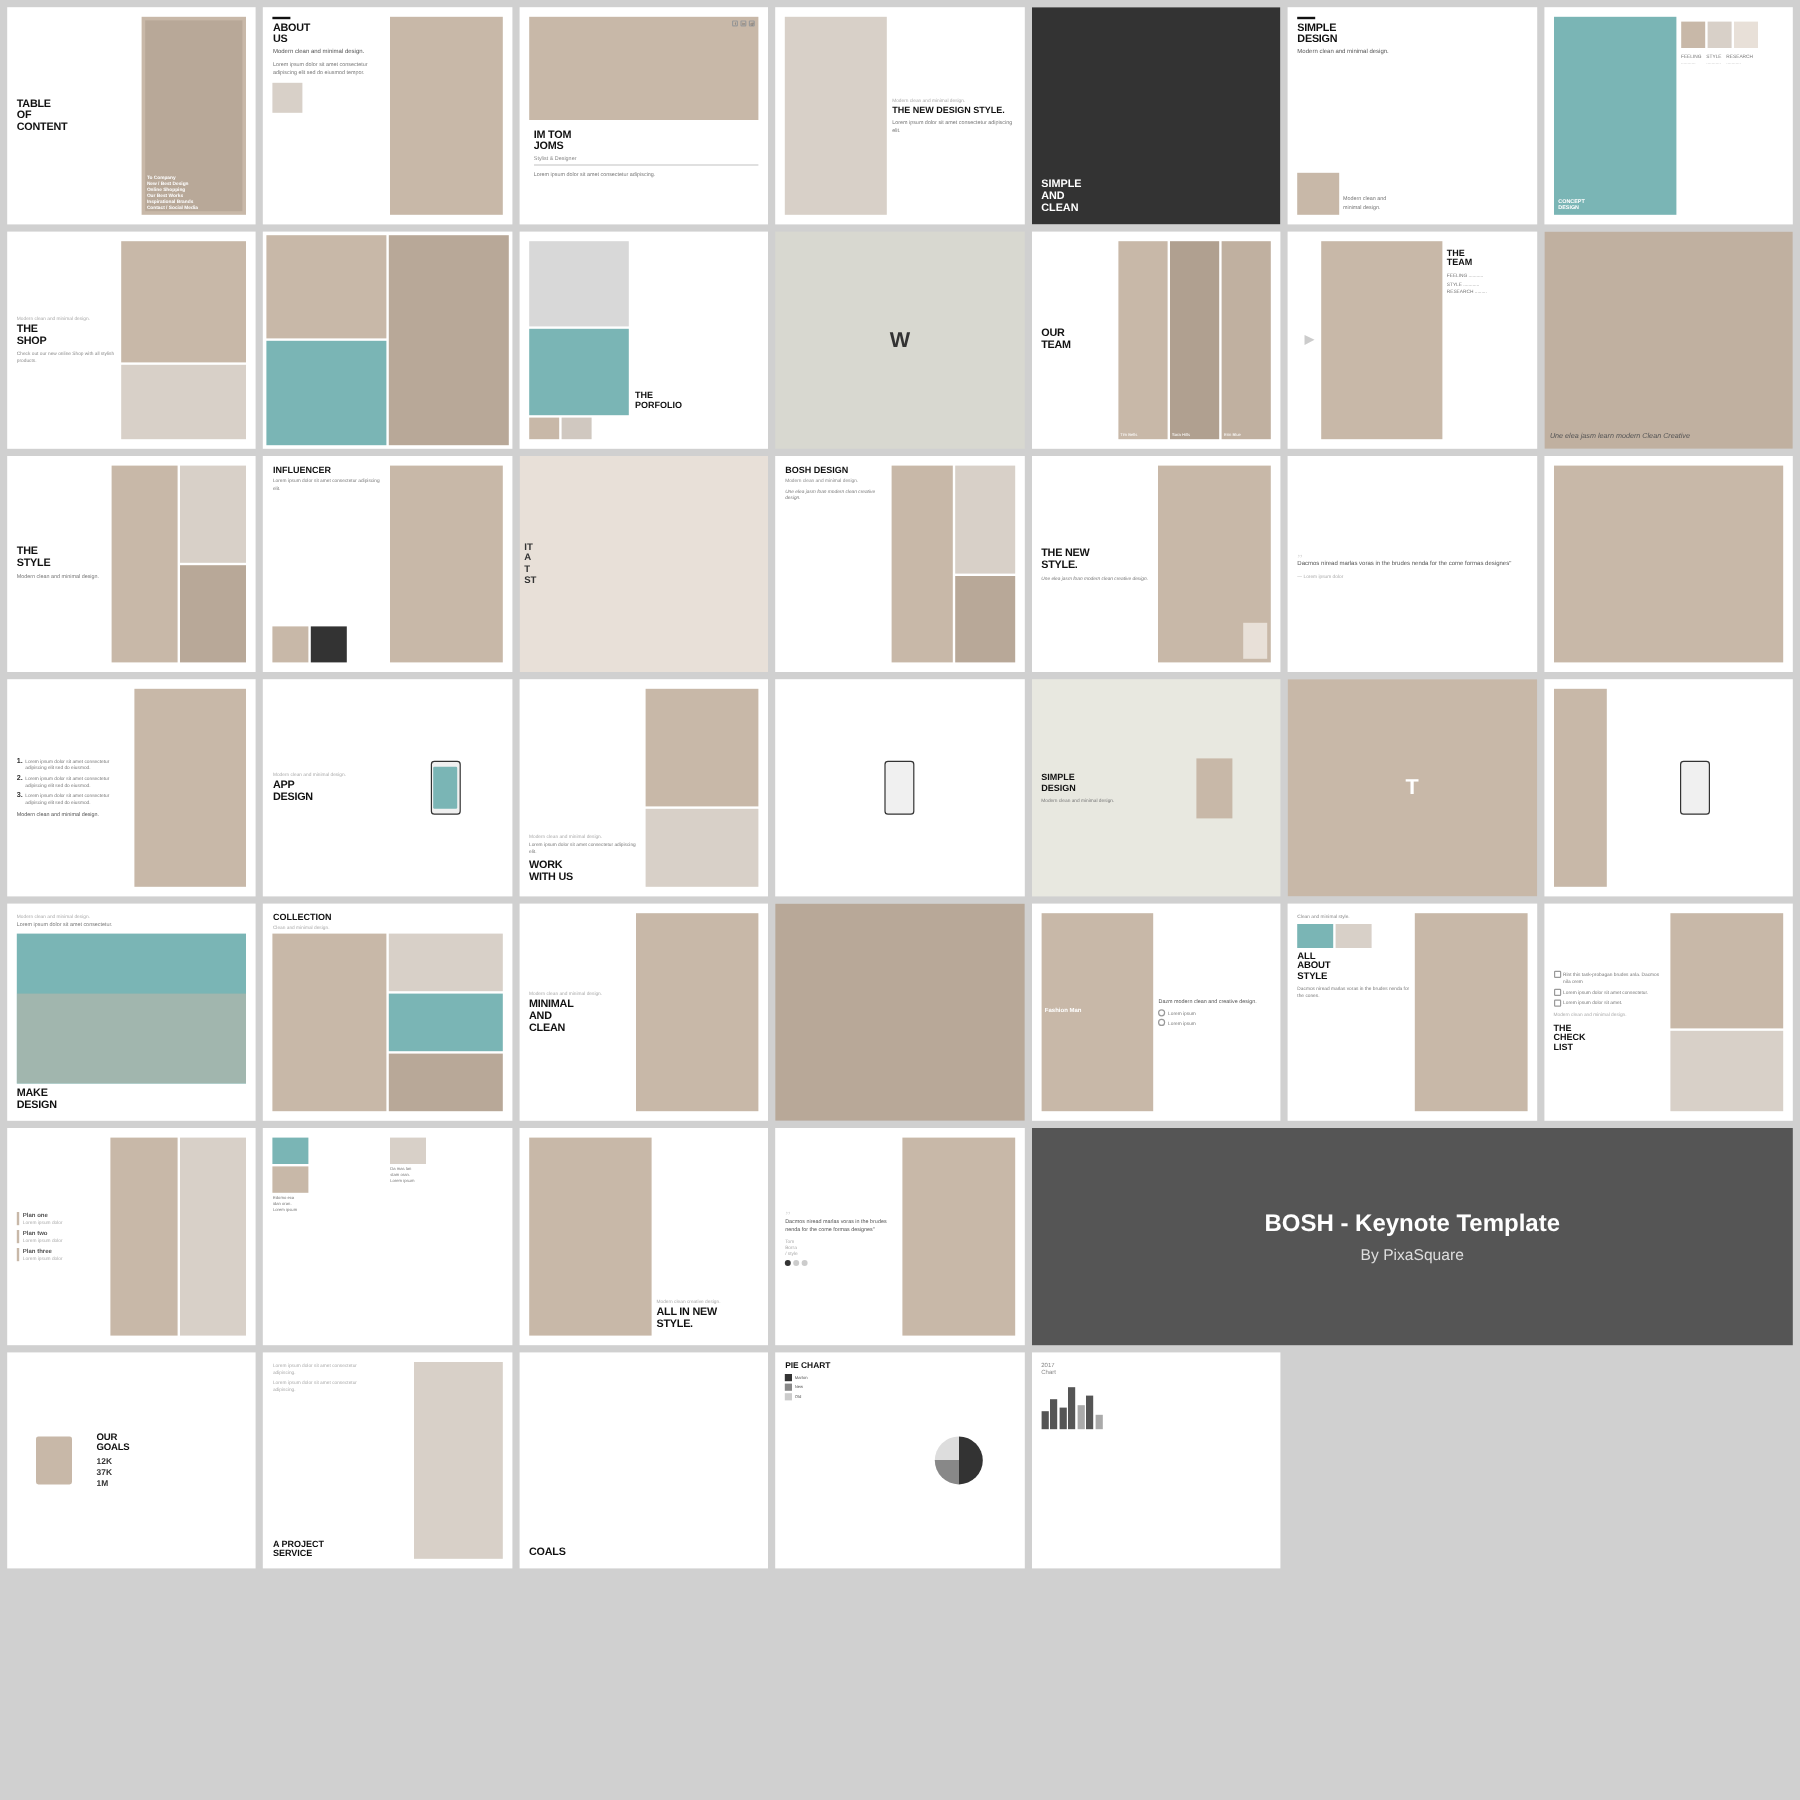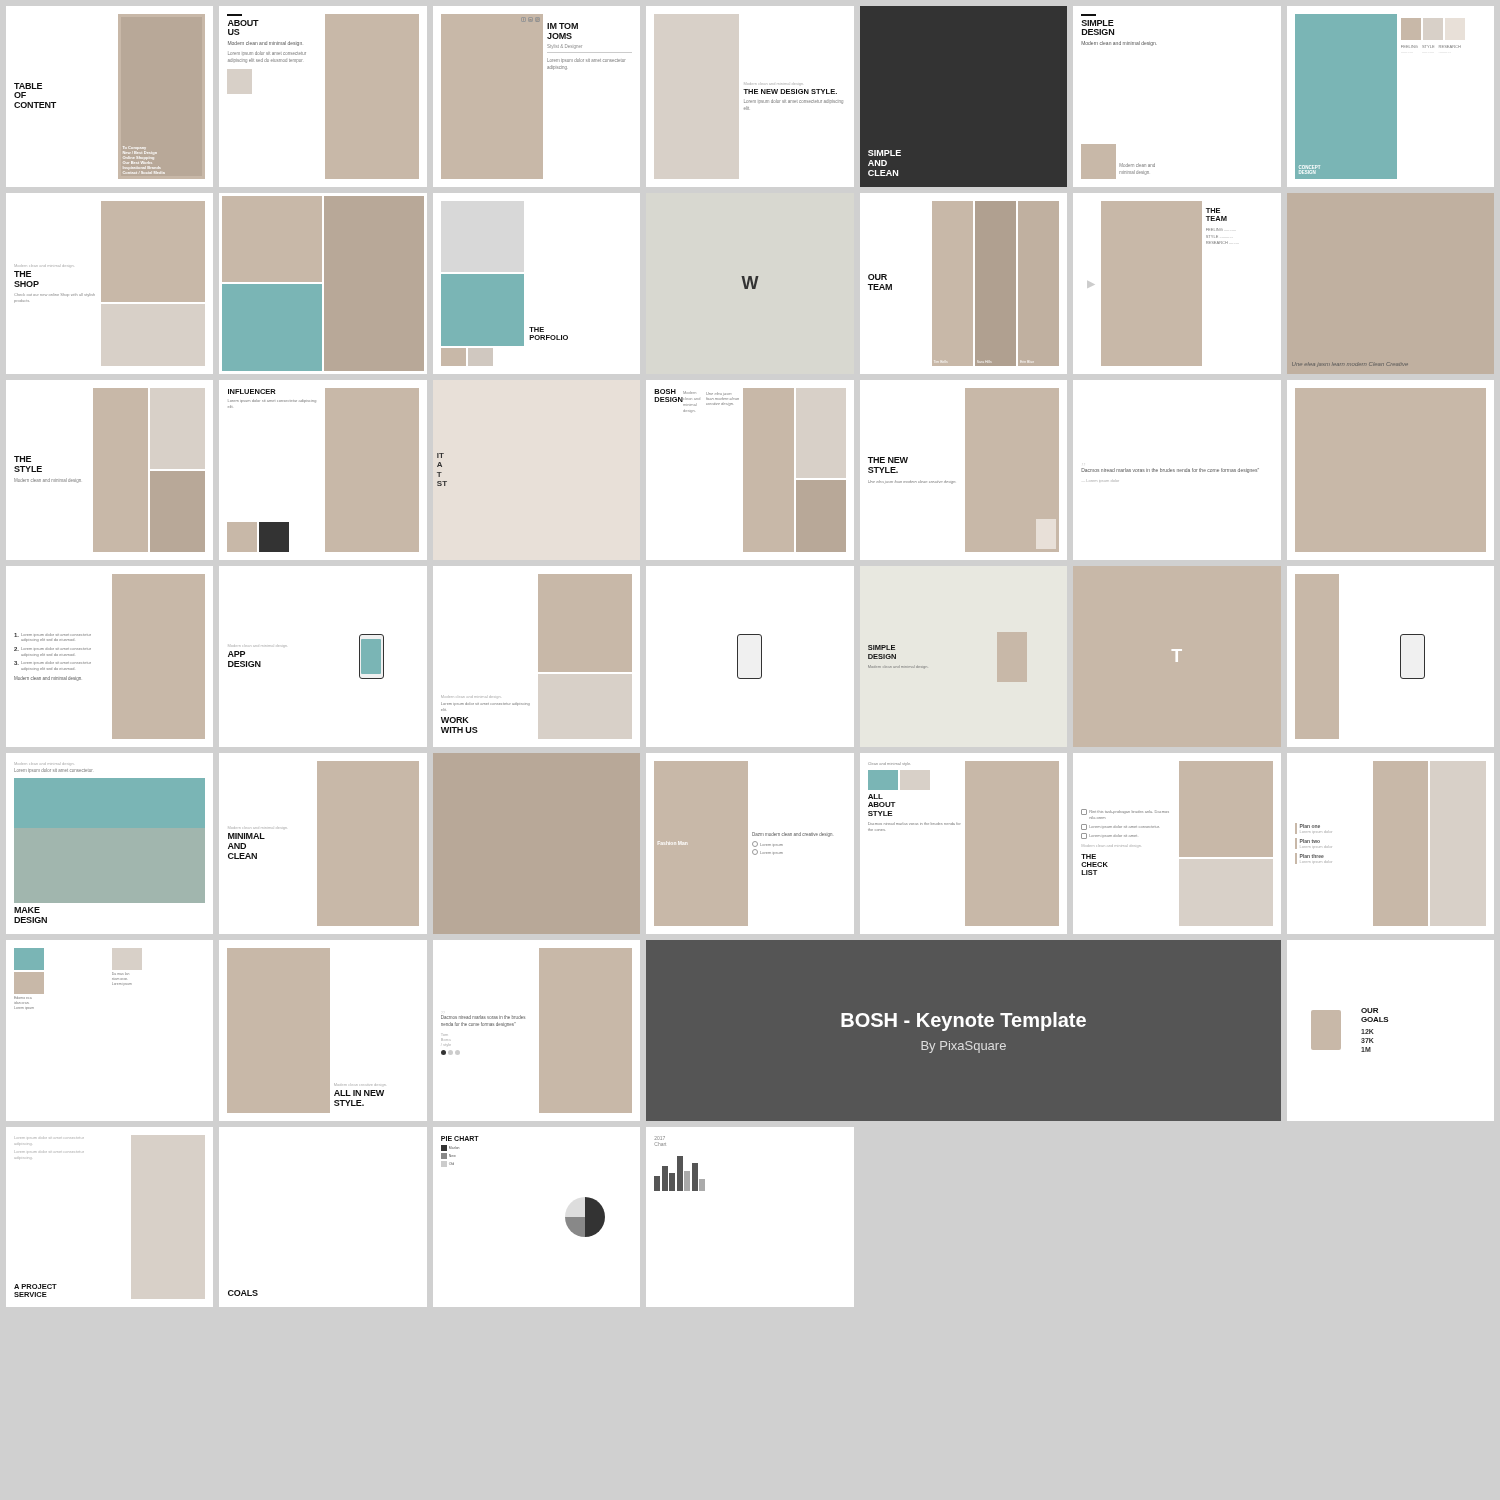--- a/index.html
+++ b/index.html
@@ -100,21 +100,21 @@
     <div style="flex:1; display:flex; flex-direction:column; padding-right:4px;">
       <div class="accent-line"></div>
       <div class="big-title">ABOUT<br>US</div>
       <div class="slide-subtitle">Modern clean and minimal design.</div>
       <div class="slide-body" style="margin-top:4px;">Lorem ipsum dolor sit amet consectetur adipiscing elit sed do eiusmod tempor.</div>
       <div style="margin-top:4px; width:25px; height:25px; background:#d8d0c8;"></div>
     </div>
     <div style="flex:1; background:#c8b8a8;"></div>
   </div>
 
-  <div class="slide" style="flex-direction:row;">
+  <div class="slide" style="flex-direction:column;">
     <div style="flex:1.2; background:#c8b8a8; position:relative;">
       <div style="position:absolute;top:3px;right:3px;font-size:4px;color:#555;">
         <div style="display:flex;gap:2px;">
           <div style="width:5px;height:5px;border:0.5px solid #999;border-radius:1px;display:flex;align-items:center;justify-content:center;font-size:3px;">f</div>
           <div style="width:5px;height:5px;border:0.5px solid #999;border-radius:1px;display:flex;align-items:center;justify-content:center;font-size:3px;">in</div>
           <div style="width:5px;height:5px;border:0.5px solid #999;border-radius:1px;display:flex;align-items:center;justify-content:center;font-size:3px;">@</div>
         </div>
       </div>
     </div>
     <div style="flex:1; display:flex; flex-direction:column; justify-content:flex-start; padding-left:4px; padding-top:8px;">
@@ -280,21 +280,21 @@
     <div style="flex:1;background:#c8b8a8;margin-left:4px;"></div>
   </div>
 
   <div class="slide" style="overflow:hidden;">
     <div style="flex:1;background:#e8e0d8;display:flex;flex-direction:column;justify-content:center;padding:4px;margin:-8px;">
       <div style="font-size:8px;font-weight:900;color:#333;line-height:1.2;">IT<br>A<br>T<br>ST</div>
     </div>
   </div>
 
   <div class="slide" style="flex-direction:row;">
-    <div style="flex:1;display:flex;flex-direction:row;">
+    <div style="flex:1;display:flex;flex-direction:column;">
       <div class="medium-title">BOSH DESIGN</div>
       <div style="font-size:4px;color:#888;margin-top:2px;line-height:1.5;">Modern clean and minimal design.</div>
       <div style="font-size:4px;color:#777;margin-top:3px;font-style:italic;">Une elea jasm foan modern clean creative design.</div>
     </div>
     <div style="flex:1.2;display:flex;gap:2px;margin-left:4px;">
       <div style="flex:1;background:#c8b8a8;"></div>
       <div style="flex:1;display:flex;flex-direction:column;gap:2px;">
         <div style="flex:1;background:#d8d0c8;"></div>
         <div style="flex:0.8;background:#b8a898;"></div>
       </div>
@@ -400,20 +400,32 @@
     <div style="flex:1;display:flex;flex-direction:column;">
       <div style="font-size:4px;color:#aaa;">Modern clean and minimal design.</div>
       <div class="slide-body">Lorem ipsum dolor sit amet consectetur.</div>
       <div style="flex:1;background:#7ab5b5;margin-top:3px;position:relative;overflow:hidden;">
         <div style="position:absolute;bottom:0;right:0;width:100%;height:60%;background:#c8b8a8;opacity:0.5;"></div>
       </div>
       <div class="big-title" style="margin-top:3px;">MAKE<br>DESIGN</div>
     </div>
   </div>
 
+  <div class="slide">
+    <div class="medium-title">COLLECTION</div>
+    <div style="font-size:4px;color:#aaa;margin-top:1px;">Clean and minimal design.</div>
+    <div style="display:flex;gap:2px;margin-top:3px;flex:1;">
+      <div style="flex:1;background:#c8b8a8;"></div>
+      <div style="flex:1;display:flex;flex-direction:column;gap:2px;">
+        <div style="flex:1;background:#d8d0c8;"></div>
+        <div style="flex:1;background:#7ab5b5;"></div>
+        <div style="flex:1;background:#b8a898;"></div>
+      </div>
+    </div>
+  </div>
 
   <div class="slide" style="flex-direction:row;">
     <div style="flex:1;display:flex;flex-direction:column;justify-content:center;">
       <div style="font-size:4px;color:#aaa;">Modern clean and minimal design.</div>
       <div class="big-title" style="margin-top:2px;">MINIMAL<br>AND<br>CLEAN</div>
     </div>
     <div style="flex:1.2;background:#c8b8a8;margin-left:4px;"></div>
   </div>
 
   <div class="slide" style="padding:0;">

